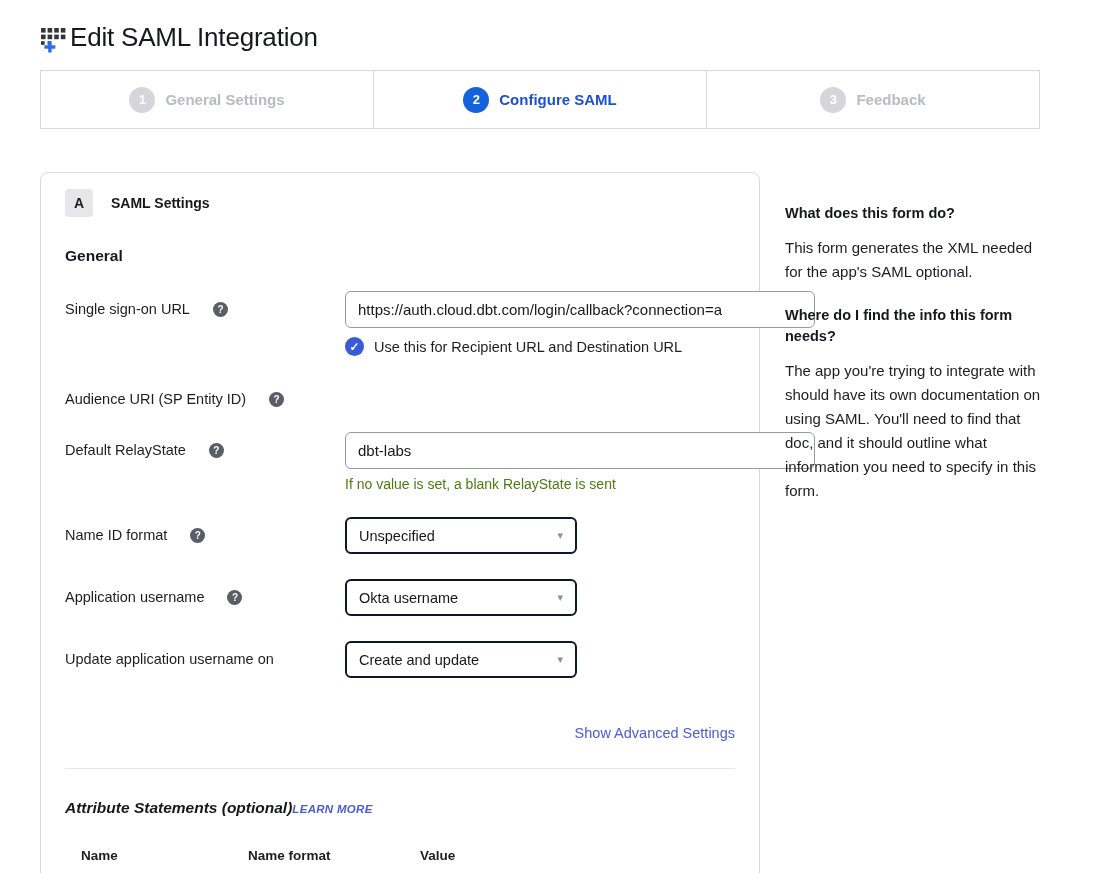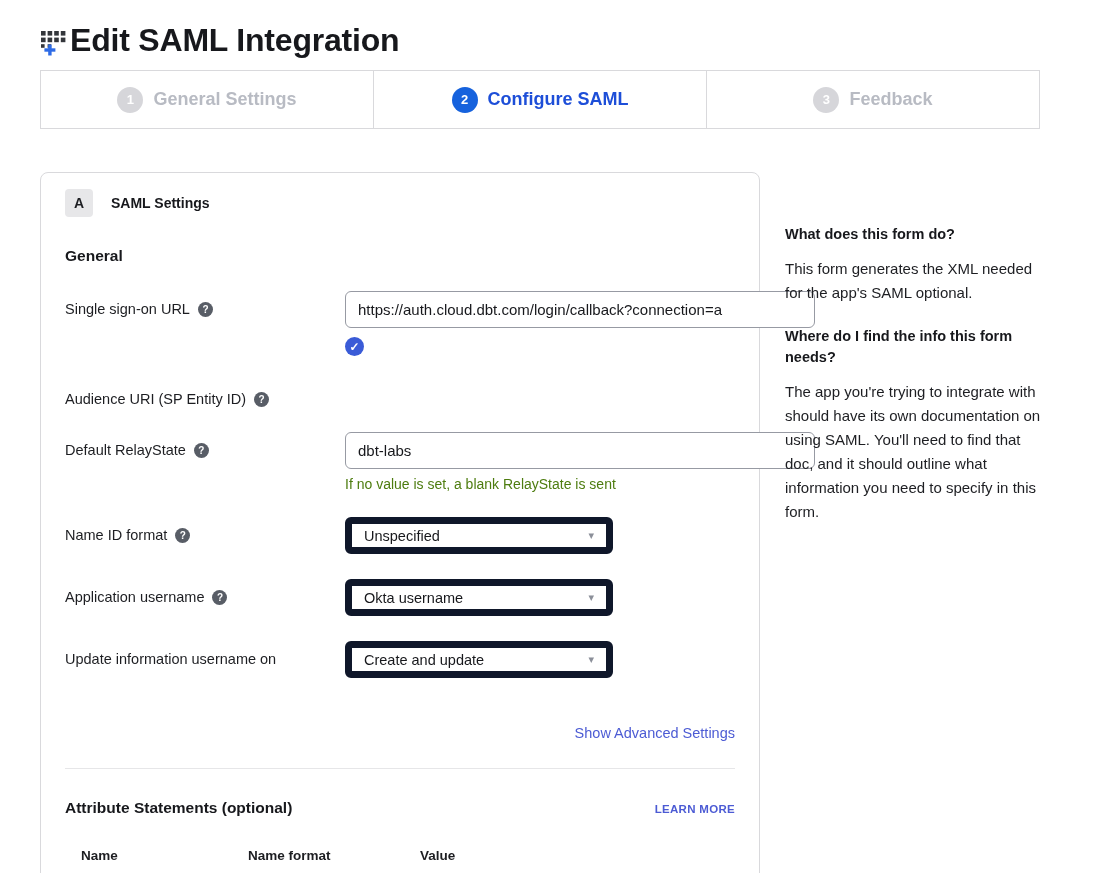--- a/index.html
+++ b/index.html
@@ -2,77 +2,77 @@
 <html><head>
 <meta charset="utf-8">
 <style>
   * { margin: 0; padding: 0; box-sizing: border-box; }
   html, body { width: 1118px; height: 873px; overflow: hidden; background: #ffffff; }
   body { font-family: "Liberation Sans", sans-serif; color: #17181c; position: relative; }
 
   
   .page-header { position: absolute; left: 40px; top: 22px; display: flex; align-items: center; }
   .app-icon { width: 27px; height: 27px; margin-right: 3px; position: relative; top: 2px; }
-  .page-title { font-size: 32px; font-weight: 700; letter-spacing: -0.2px; color: #17181c; }
+  .page-title { font-size: 26px; font-weight: 400; letter-spacing: -0.2px; color: #17181c; }
 
   
   .steps { position: absolute; left: 40px; top: 70px; width: 1000px; height: 59px;
            display: flex; border: 1px solid #d9d9dc; background: #fff; }
   .step { flex: 1; display: flex; align-items: center; justify-content: center; gap: 10px; cursor: default; }
   .step + .step { border-left: 1px solid #d9d9dc; }
   .step-circle { width: 26px; height: 26px; border-radius: 50%; background: #d6d6da; color: #fff;
                  font-size: 13px; font-weight: 700; display: flex; align-items: center; justify-content: center; }
-  .step-label { font-size: 18px; font-weight: 700; color: #b8bbc3; }
+  .step-label { font-size: 15px; font-weight: 700; color: #b8bbc3; }
   .step.active .step-circle { background: #1662dd; }
   .step.active .step-label { color: #1d4ed8; }
 
   
   .panel { position: absolute; left: 40px; top: 172px; width: 720px; height: 780px;
            border: 1px solid #d9d9dc; border-radius: 8px; background: #fff; padding: 16px 24px; }
   .panel-head { display: flex; align-items: center; gap: 18px; margin-bottom: 30px; }
   .panel-badge { width: 28px; height: 28px; background: #e7e7e9; border-radius: 4px; font-size: 14px;
                  font-weight: 700; color: #1d1e22; display: flex; align-items: center; justify-content: center; }
   .panel-section-title { font-size: 14px; font-weight: 700; color: #17181c; }
   .group-title { font-size: 15.5px; font-weight: 700; margin-bottom: 26px; color: #17181c; }
 
   .field-row { display: grid; grid-template-columns: 280px 1fr; align-items: start; margin-bottom: 25px; }
-  .field-label-wrap { display: flex; align-items: center; gap: 8px; padding-top: 10px; }
+  .field-label-wrap { display: flex; align-items: center; gap: 23px; padding-top: 10px; }
   .field-label { font-size: 14.5px; color: #1d1e22; }
   .help-icon { width: 15px; height: 15px; border-radius: 50%; background: #585d66; color: #fff;
                font-size: 10px; font-weight: 700; display: inline-flex; align-items: center;
                justify-content: center; flex: 0 0 auto; cursor: default; }
   .text-input { width: 470px; height: 37px; border: 1px solid #979aa3; border-radius: 6px;
                 padding: 8px 12px; font-size: 15px; font-family: "Liberation Sans", sans-serif;
                 color: #17181c; background: #fff; outline: none; }
   .checkbox-line { display: flex; align-items: center; gap: 10px; margin-top: 9px; }
   .checkbox { width: 19px; height: 19px; border-radius: 50%; background: #3a5bd7; color: #fff;
               display: flex; align-items: center; justify-content: center; font-size: 12px; font-weight: 700;
               cursor: pointer; flex: 0 0 auto; }
   .checkbox-label { font-size: 14.5px; color: #1d1e22; }
   .hint { margin-top: 7px; font-size: 14px; color: #4d7c0f; }
 
-  .select-box { width: 268px; height: 37px; border: 7px solid #0f172a; border-radius: 6px;
+  .select-box { width: 232px; height: 37px; border: 2px solid #0f172a; border-radius: 6px;
                 padding: 0 12px; font-size: 14.5px; color: #17181c; background: #fff;
                 display: flex; align-items: center; justify-content: space-between; cursor: pointer; }
   .select-arrow { color: #8b8f99; font-size: 11px; }
 
   .advanced-link-row { text-align: right; margin-top: 46px; margin-bottom: 26px; }
   .link { color: #4c5bd4; font-size: 14.5px; text-decoration: none; cursor: pointer; }
 
   .divider { border: none; border-top: 1px solid #e6e6e8; margin: 0 0 30px 0; }
 
-  .attr-header { display: flex; align-items: baseline; justify-content: space-between; margin-bottom: 31px; }
+  .attr-header { display: flex; align-items: baseline; justify-content: flex-start; margin-bottom: 31px; font-style: italic; }
   .attr-title { font-size: 15.5px; font-weight: 700; color: #17181c; }
   .learn-more { font-size: 11.5px; font-weight: 700; letter-spacing: 0.3px; color: #4c5bd4;
                 text-decoration: none; cursor: pointer; }
   .attr-table-head { display: grid; grid-template-columns: 167px 172px 1fr; }
   .attr-col { font-size: 13.5px; font-weight: 700; color: #1d1e22; padding-left: 16px; }
 
   
-  .help-col { position: absolute; left: 785px; top: 224px; width: 256px; }
+  .help-col { position: absolute; left: 785px; top: 203px; width: 256px; }
   .help-heading { font-size: 14.5px; font-weight: 700; color: #17181c; line-height: 21px; margin-bottom: 12px; }
   .help-para { font-size: 15px; color: #1d1e22; line-height: 24px; margin-bottom: 21px; }
 </style>
 </head>
 <body>
 
 <div class="page-header">
   <svg class="app-icon" viewBox="0 0 27 27">
     <g fill="#33363b">
       <rect x="1" y="2" width="4.6" height="4.6"></rect>
@@ -122,20 +122,21 @@
     <div class="field-label-wrap">
       <span class="field-label">Single sign-on URL</span>
       <span class="help-icon">?</span>
     </div>
     <div>
       <input class="text-input" type="text" value="https://auth.cloud.dbt.com/login/callback?connection=a" style="">
       <div class="checkbox-line">
         <span class="checkbox">
           <span>✓</span>
         </span>
+        <span class="checkbox-label">Use this for Recipient URL and Destination URL</span>
       </div>
     </div>
   </div>
 
   <div class="field-row">
     <div class="field-label-wrap">
       <span class="field-label">Audience URI (SP Entity ID)</span>
       <span class="help-icon">?</span>
     </div>
   </div>
@@ -172,21 +173,21 @@
     <div>
       <div class="select-box">
         <span>Okta username</span>
         <span class="select-arrow">▾</span>
       </div>
     </div>
   </div>
 
   <div class="field-row">
     <div class="field-label-wrap">
-      <span class="field-label">Update information username on</span>
+      <span class="field-label">Update application username on</span>
     </div>
     <div>
       <div class="select-box">
         <span>Create and update</span>
         <span class="select-arrow">▾</span>
       </div>
     </div>
   </div>
 
   <div class="advanced-link-row">

